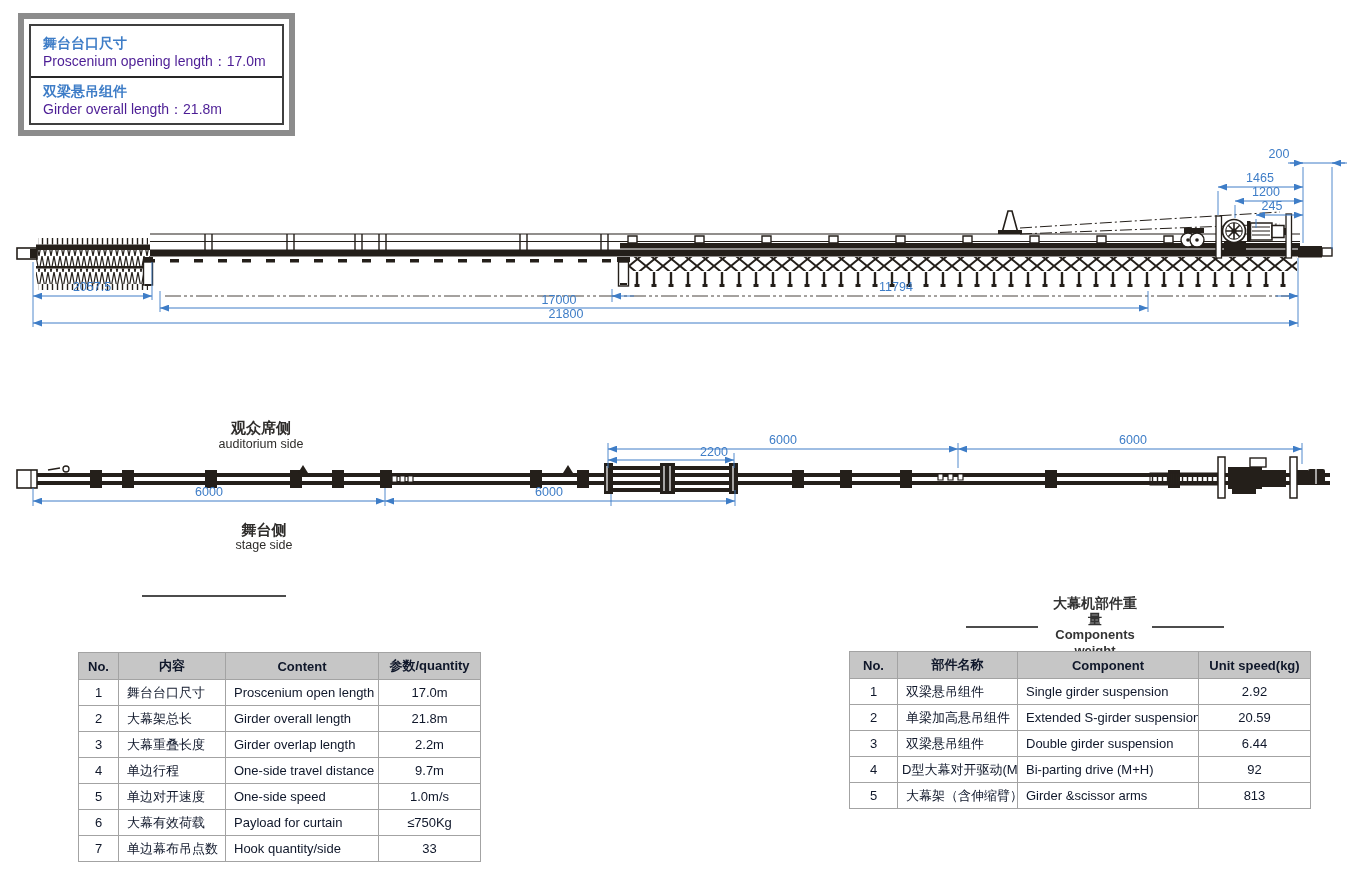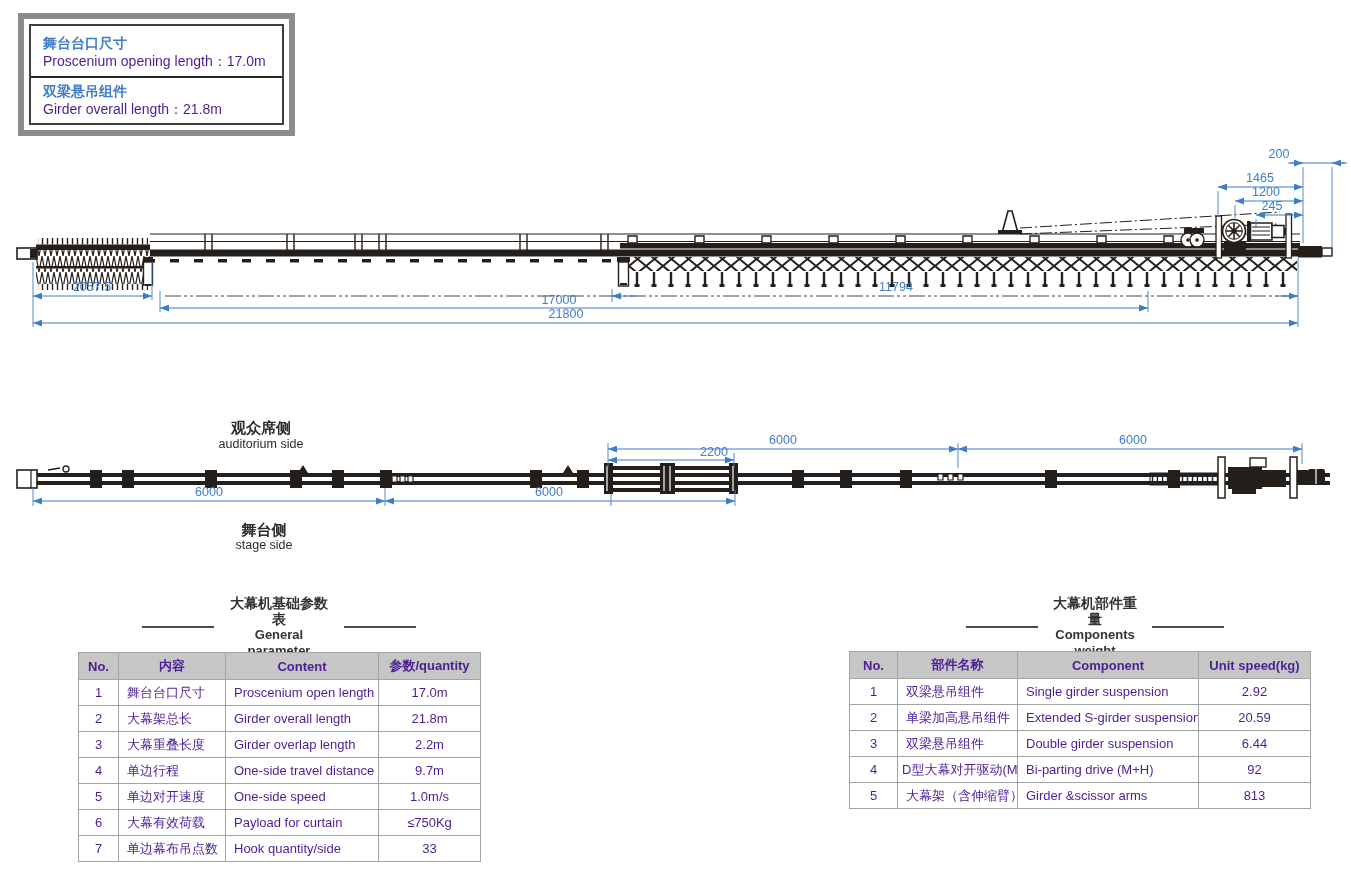--- a/index.html
+++ b/index.html
@@ -22,21 +22,21 @@
 
   
   .tbl-title{position:absolute;display:flex;align-items:center;}
   .title-rule{display:block;width:72px;border-top:2px solid #4c4c4c;height:0;}
   .title-text{flex:1;text-align:center;padding:0 10px;}
   .title-zh{font-size:14px;font-weight:bold;color:#333;line-height:16px;}
   .title-en{font-size:13px;font-weight:bold;color:#333;line-height:16px;}
 
   
   table.ptable{position:absolute;border-collapse:collapse;table-layout:fixed;background:#fff;}
-  .ptable th,.ptable td{border:1px solid #a3a3a3;font-size:13px;color:#4c1d95;
+  .ptable th,.ptable td{border:1px solid #a3a3a3;font-size:13px;color:#0f172a;
        height:26px;padding:0 5px;white-space:nowrap;overflow:hidden;box-sizing:border-box;}
   .ptable th{background:#c6c6c6;font-weight:bold;height:27px;text-align:center;}
   .ptable td.c{text-align:center;}
   .ptable td.l{text-align:left;padding-left:8px;}
 </style>
 </head>
 <body>
 
 <div class="page">
 
@@ -273,24 +273,20 @@
     <div class="info-line-zh">舞台台口尺寸</div>
     <div class="info-line-en">Proscenium opening length：17.0m</div>
     <hr class="info-divider">
     <div class="info-line-zh">双梁悬吊组件</div>
     <div class="info-line-en">Girder overall length：21.8m</div>
   </div>
 </div>
 
 <div class="tbl-title" style="left:142px;top:595px;width:274px;">
   <span class="title-rule"></span>
-  <span class="title-text">
-    <div class="title-zh">大幕机基础参数表</div>
-    <div class="title-en">General parameter</div>
-  </span>
   <span class="title-rule"></span>
 </div>
 
 <table class="ptable" style="left:78px;top:652px;width:402px;">
   <colgroup>
         <col style="width:40px">
         <col style="width:107px">
         <col style="width:153px">
         <col style="width:102px">
       </colgroup>

